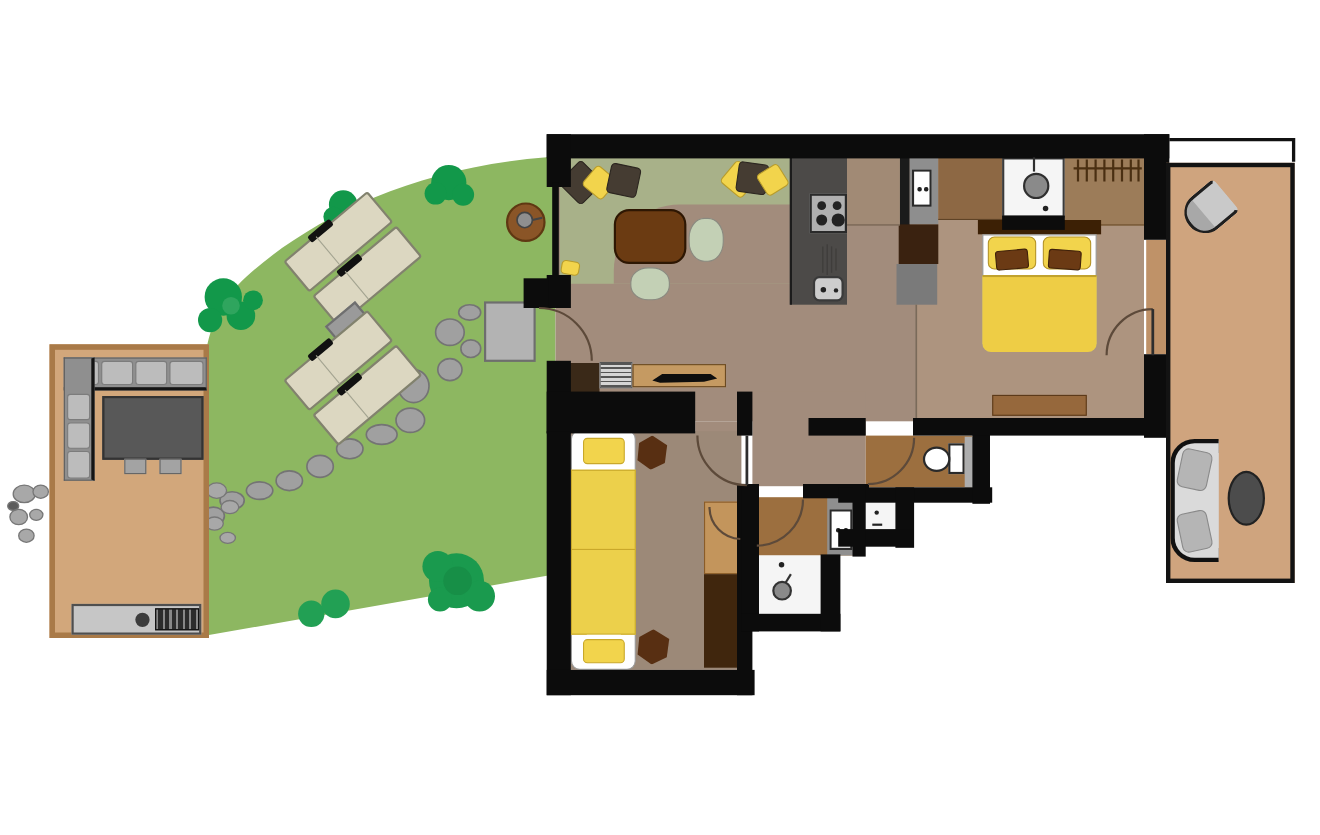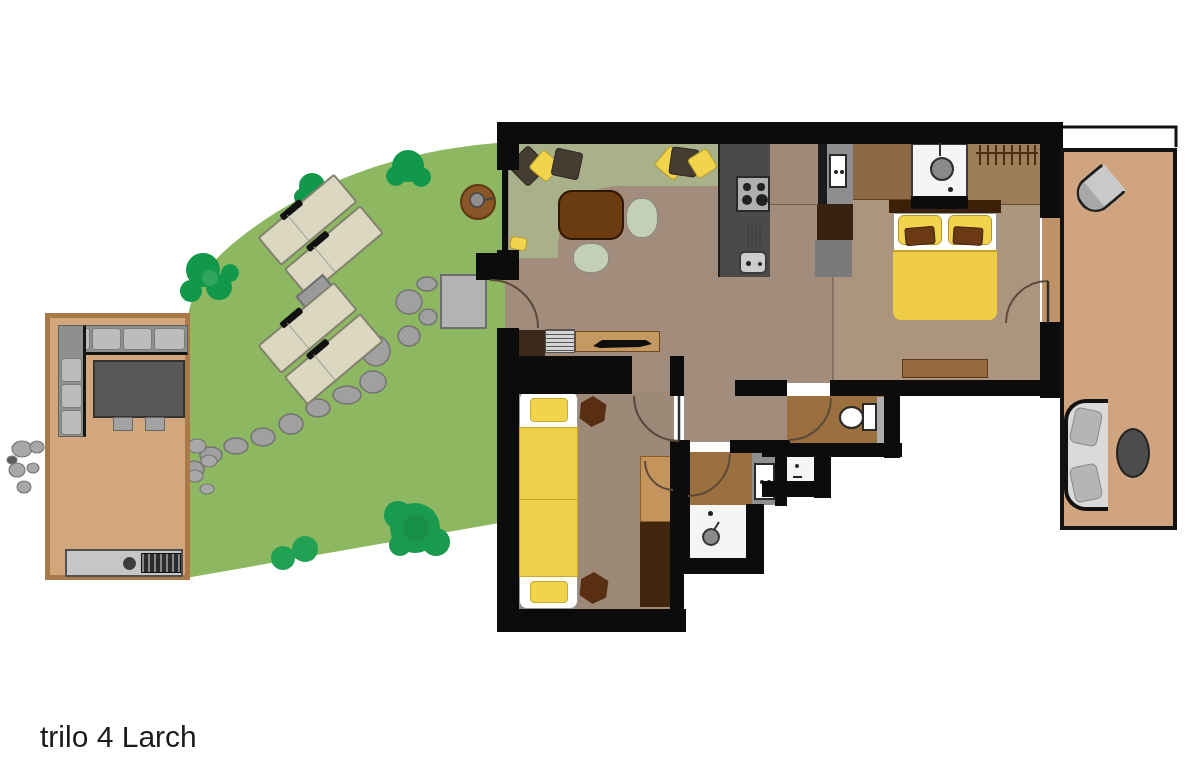--- a/index.html
+++ b/index.html
@@ -312,14 +312,13 @@
         <line x1="752" y1="222" x2="752" y2="250"></line>
       <line x1="756" y1="224" x2="756" y2="248"></line>
         <line x1="760" y1="226" x2="760" y2="246"></line>
     </g>
     <line x1="940" y1="143" x2="940" y2="156" stroke="#2f2f2f" stroke-width="2"></line>
     <line x1="714" y1="530" x2="719" y2="522" stroke="#333" stroke-width="2"></line>
 
     <path d="M 593 346 L 602 340 L 646 340 L 652 344 L 640 347 L 600 348 Z" fill="#0e0e0e"></path>
   </svg>
 
-  <div id="title">trilo 4 Larch</div>
 </div>
 
 </body></html>

